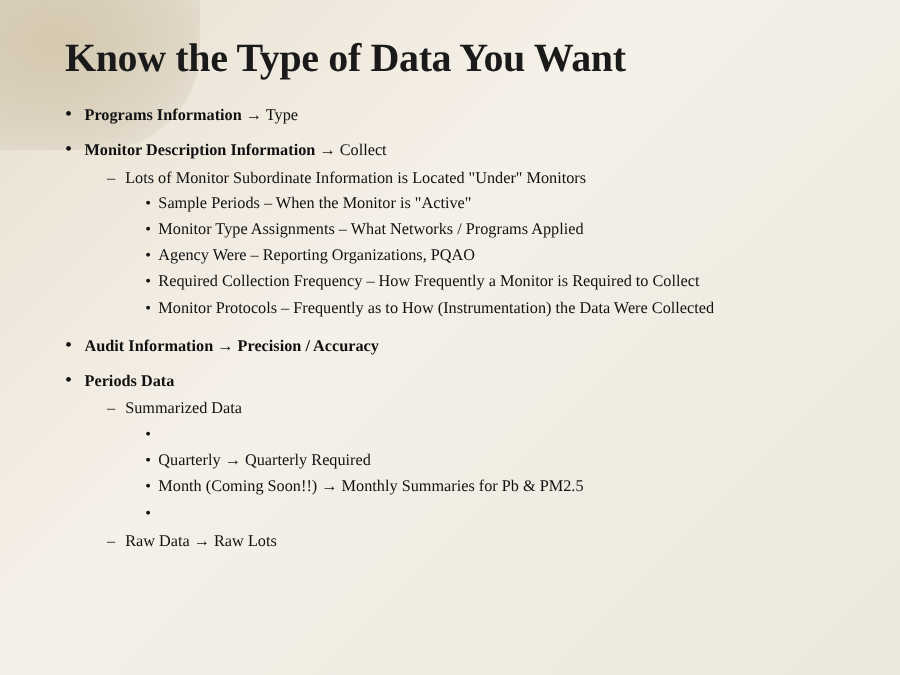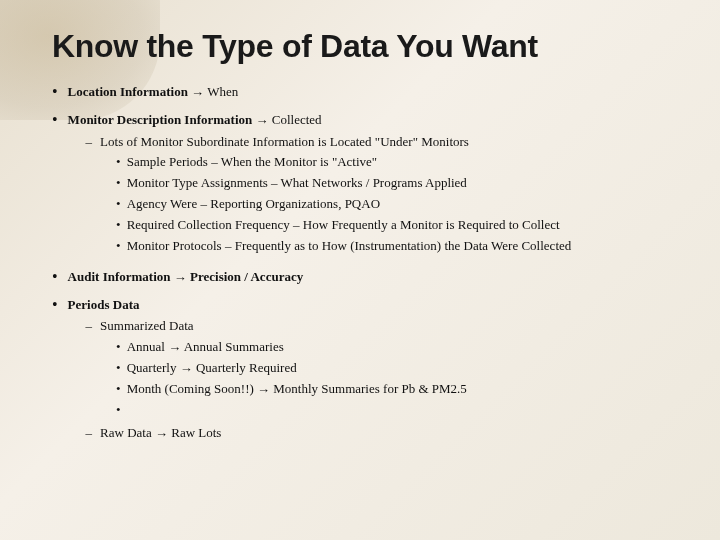--- a/index.html
+++ b/index.html
@@ -39,21 +39,21 @@
       padding: 28px 52px 20px 52px;
       width: 720px;
       height: 540px;
     }
 
     h1 {
       font-size: 32px;
       font-weight: bold;
       color: #1a1a1a;
       margin-bottom: 18px;
-      font-family: Liberation Sans, sans-serif;
+      font-family: Liberation Serif, serif;
       letter-spacing: -0.3px;
     }
 
     .content {
       font-size: 13px;
       color: #111;
       line-height: 1.45;
     }
 
     .bullet-main {
@@ -115,32 +115,32 @@
 <div class="bg-deco"></div>
 
 <div class="slide">
   <h1>Know the Type of Data You Want</h1>
 
   <div class="content">
 
     <div class="bullet-main">
       <span class="dot">•</span>
       <div class="text">
-        <span class="bold">Location Information</span>
+        <span class="bold">Programs Information</span>
         <span> → </span>
-        <span>When</span>
+        <span>Type</span>
       </div>
     </div>
 
     <div class="bullet-main">
       <span class="dot">•</span>
       <div class="text">
         <span class="bold">Monitor Description Information</span>
         <span> → </span>
-        <span>Collected</span>
+        <span>Collect</span>
         <div class="sub-list">
           <div class="sub-item">
             <span class="dash">–</span>
             <div>
               Lots of Monitor Subordinate Information is Located "Under" Monitors
               <div class="sub-sub-list">
                 <div class="sub-sub-item">
                   <span class="bullet">•</span>
                   <span>Sample Periods – When the Monitor is "Active"</span>
                 </div>
@@ -182,21 +182,20 @@
         <span class="bold">Periods Data</span>
         <div class="sub-list">
 
           <div class="sub-item">
             <span class="dash">–</span>
             <div>
               Summarized Data
               <div class="sub-sub-list">
                 <div class="sub-sub-item">
                   <span class="bullet">•</span>
-                  <span>Annual → Annual Summaries</span>
                 </div>
                 <div class="sub-sub-item">
                   <span class="bullet">•</span>
                   <span>Quarterly → Quarterly Required</span>
                 </div>
                 <div class="sub-sub-item">
                   <span class="bullet">•</span>
                   <span>Month (Coming Soon!!) → Monthly Summaries for Pb &amp; PM2.5</span>
                 </div>
                 <div class="sub-sub-item">

